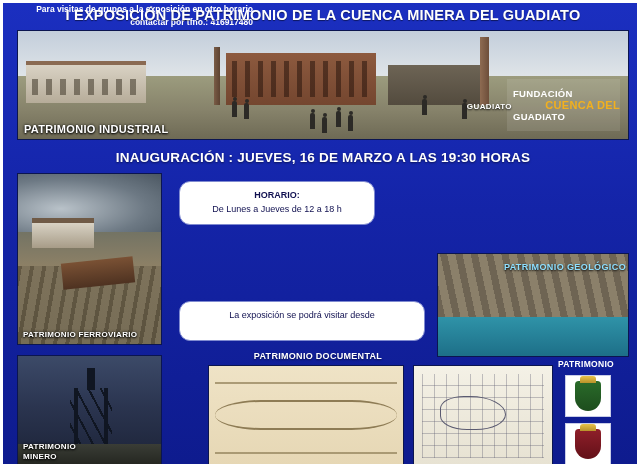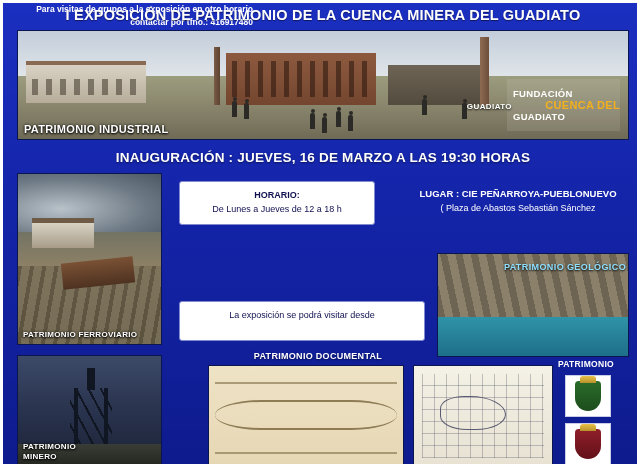--- a/index.html
+++ b/index.html
@@ -188,21 +188,21 @@
     position:absolute; left:0; top:8px; width:100%;
     text-align:center; color:#8fe0ff; font-size:9px; font-weight:bold;
     letter-spacing:.4px; text-shadow:0 1px 2px #000;margin-left:32px;
   }
 
   
   .box {
     position: absolute;
     background: #ffffff;
     border: 1px solid #7f8ad0;
-    border-radius: 3px;
+    border-radius: 11px;
     color: #101050;
     text-align: center;
     font-size: 9px;
     line-height: 14px;
     padding: 6px 8px;
   }
   .box .b-title { font-weight: bold; }
   .box-horario { left: 176px; top: 178px; width: 196px; height: 44px; }
   .box-lugar   { left: 404px; top: 178px; width: 222px; height: 44px;
                  background: transparent; border: none; color:#ffffff; }
@@ -333,24 +333,20 @@
     <div class="rails"></div>
     <div class="wagon"></div>
     <div class="cap">PATRIMONIO FERROVIARIO</div>
   </div>
 
   <div class="box box-horario">
     <div class="b-title">HORARIO:</div>
     <div>De Lunes a Jueves de 12 a 18 h</div>
   </div>
 
-  <div class="box box-lugar">
-    <div class="b-title">LUGAR : CIE PEÑARROYA-PUEBLONUEVO</div>
-    <div>( Plaza de Abastos Sebastián Sánchez</div>
-  </div>
 
   <div class="box-visitas">
     <div>Para visitas de grupos a la exposición en otro horario</div>
     <div>contactar por tfno.: 416917480</div>
     <div>Por mail: fundacioncuencaguadiato@gmail.com</div>
   </div>
 
   <div class="box box-fechas">
     <div>La exposición se podrá visitar desde</div>
   </div>

